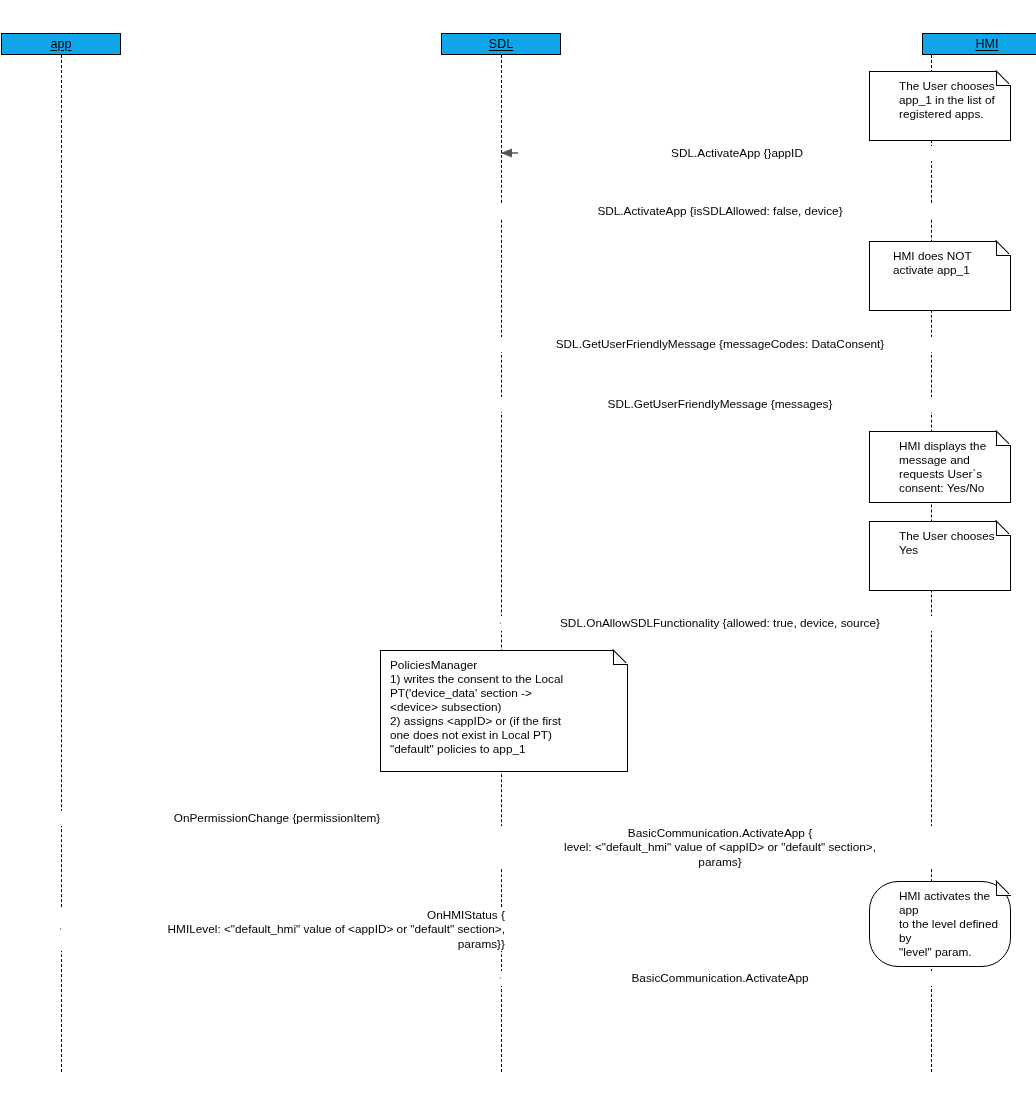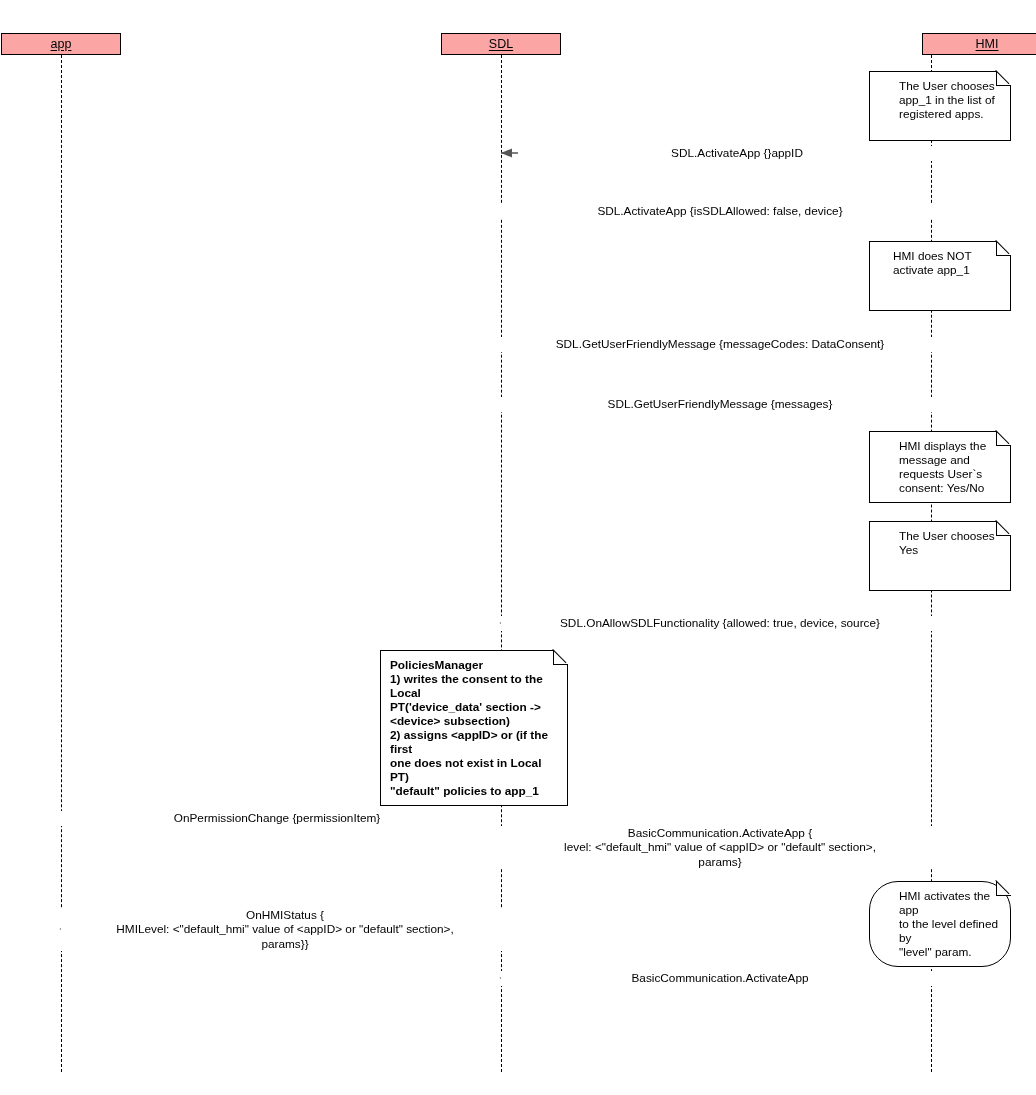--- a/index.html
+++ b/index.html
@@ -13,21 +13,21 @@
     width:1036px;
     height:1095px;
     overflow:hidden;
     background:#fff;
   }
   
   .lifeline-head{
     position:absolute;
     box-sizing:border-box;
     border:1px solid #000;
-    background:#fca5a5;
+    background:#0ea5e9;
     height:22px;
     line-height:20px;
     text-align:center;
     font-size:12.5px;
     z-index:6;
   }
   .lifeline-head span{
     text-decoration:underline;
     text-underline-offset:2px;
   }
@@ -116,21 +116,21 @@
       <div class="note-body">HMI displays the
 message and
 requests User`s
 consent: Yes/No</div>
     </div>
     <div class="note center" style="left: 869px; top: 521px; width: 142px; min-height: 70px;">
       <div class="fold"></div>
       <div class="note-body">The User chooses
 Yes</div>
     </div>
-    <div class="note left" style="left: 380px; top: 650px; width: 188px; min-height: 122px; font-weight: bold;">
+    <div class="note left" style="left: 380px; top: 650px; width: 248px; min-height: 122px;">
       <div class="fold"></div>
       <div class="note-body">PoliciesManager
 1) writes the consent to the Local
 PT('device_data' section -&gt;
 &lt;device&gt; subsection)
 2) assigns &lt;appID&gt; or (if the first
 one does not exist in Local PT)
 "default" policies to app_1</div>
     </div>
     <div class="note center" style="left: 869px; top: 881px; width: 142px; min-height: 70px; border-radius: 29px;">
@@ -189,21 +189,21 @@
     </div>
     <div class="msg-label" style="left: 501px; width: 430px; top: 825.5px;">BasicCommunication.ActivateApp {
 level: &lt;"default_hmi" value of &lt;appID&gt; or "default" section&gt;,
 params}</div>
     <div class="msg" style="left: 61px; top: 919px; width: 440px; height: 20px;">
       <svg width="440" height="20">
         <line x1="0" y1="10" x2="440" y2="10" stroke="#555555" stroke-width="1.4"></line>
         <polyline points="11,4.5 0,10 11,15.5" fill="none" stroke="#555555" stroke-width="1.4"></polyline>
       </svg>
     </div>
-    <div class="msg-label" style="left: 61px; width: 440px; top: 907.5px;">OnHMIStatus {
+    <div class="msg-label" style="left: 61px; width: 440px; top: 907.5px; text-align: right;">OnHMIStatus {
 HMILevel: &lt;"default_hmi" value of &lt;appID&gt; or "default" section&gt;,
 params}}</div>
     <div class="msg" style="left: 501px; top: 968px; width: 430px; height: 20px;">
       <svg width="430" height="20">
         <line x1="0" y1="10" x2="430" y2="10" stroke="#555555" stroke-width="1.4" stroke-dasharray="7,5"></line>
         <polyline points="11,4.5 0,10 11,15.5" fill="none" stroke="#555555" stroke-width="1.4"></polyline>
       </svg>
     </div>
     <div class="msg-label" style="left: 501px; width: 430px; top: 971px;">BasicCommunication.ActivateApp</div>
   </div>

